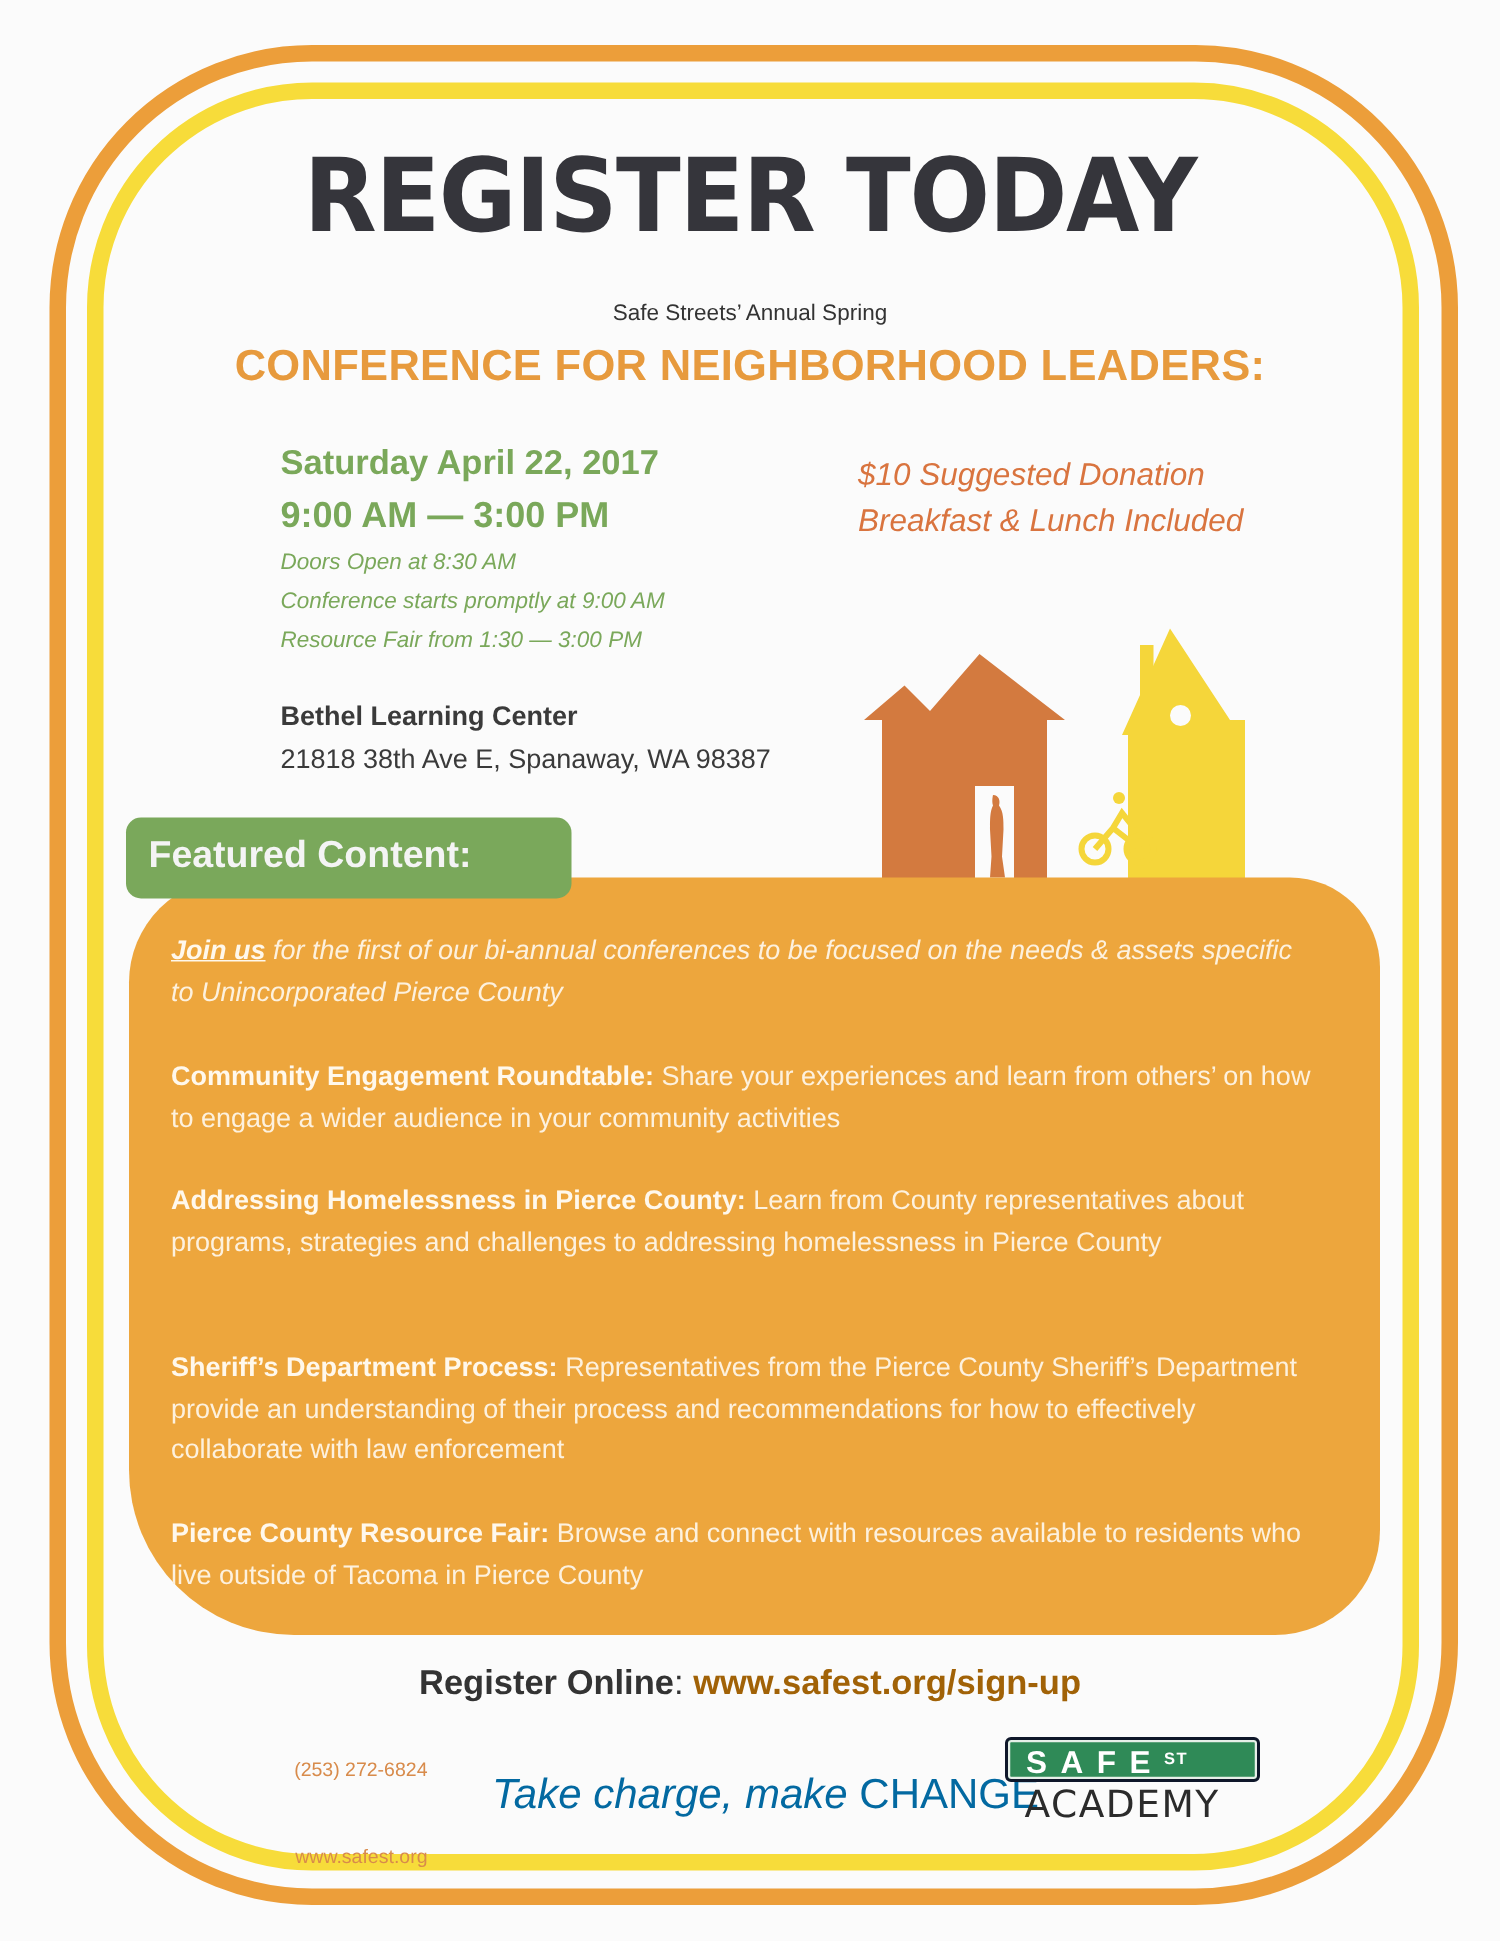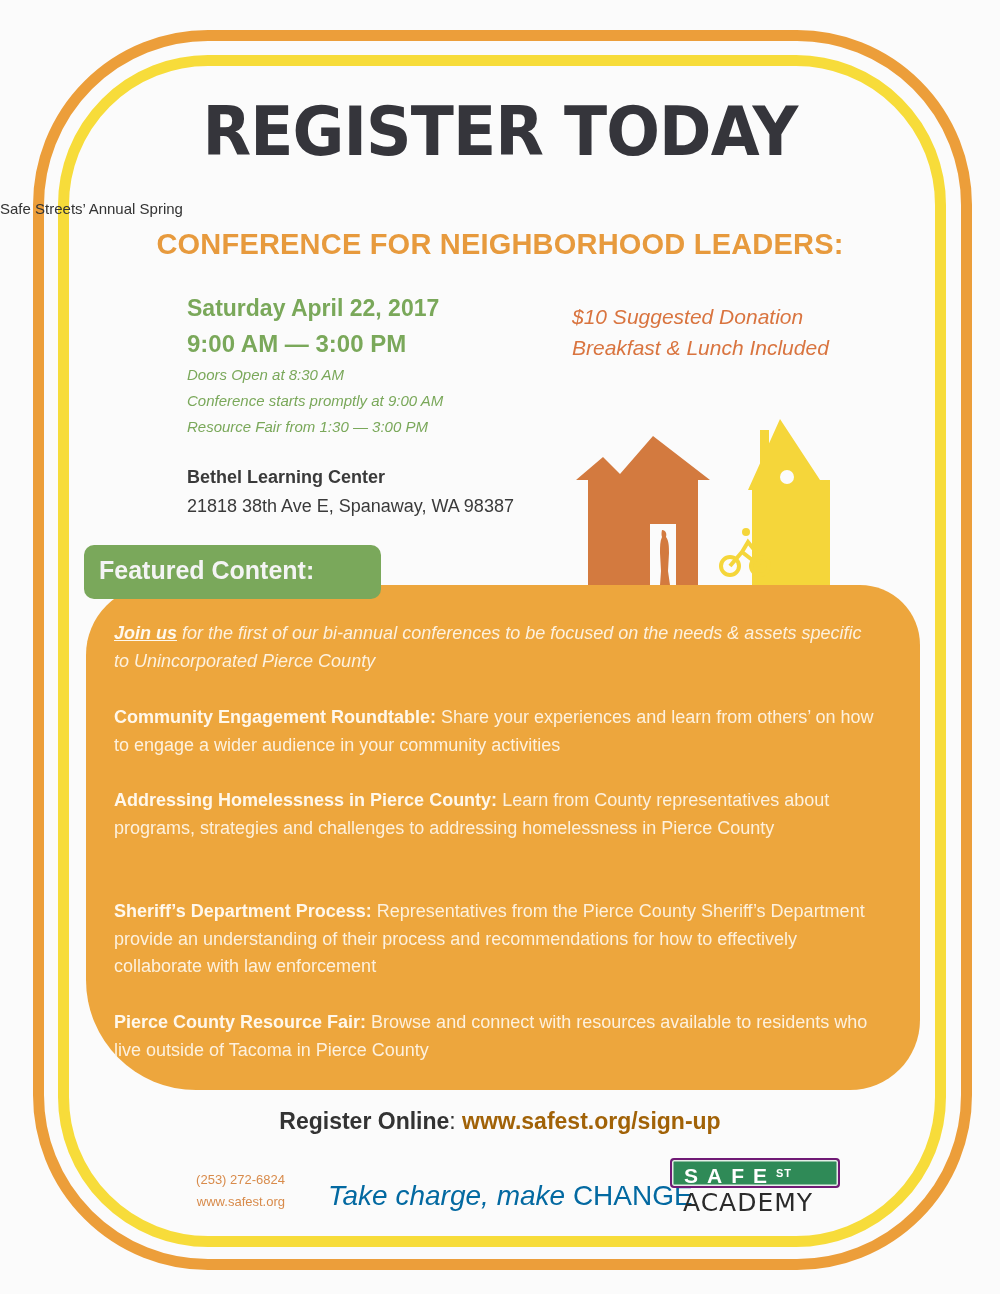--- a/index.html
+++ b/index.html
@@ -15,21 +15,21 @@
   .border-inner {
     position: absolute; left: 58px; top: 55px; width: 888px; height: 1192px;
     box-sizing: border-box; border: 11px solid #f7dc3a; border-radius: 150px;
   }
   .title {
     position: absolute; left: 0; width: 1000px; top: 92px; text-align: center;
     font-family: "DejaVu Sans", sans-serif; font-weight: bold;
     font-size: 68px; color: #35353b; letter-spacing: -1px; transform: scaleX(0.93);
   }
   .subtitle {
-    position: absolute; left: 0; width: 1000px; top: 200px; 
+    position: absolute; left: 0; width: 1000px; top: 200px; text-align: center;
     font-size: 15px; color: #333;
   }
   .conf-title {
     position: absolute; left: 0; width: 1000px; top: 228px; text-align: center;
     font-weight: bold; font-size: 29px; color: #e79a3d; letter-spacing: 0.2px;
   }
   .date, .time {
     position: absolute; left: 187px; font-weight: bold; color: #7aa85a;
   }
   .date { top: 295px; font-size: 23px; }
@@ -63,29 +63,29 @@
     position: absolute; left: 0; width: 1000px; top: 1108px; text-align: center;
     font-size: 23px; font-weight: bold; color: #333;
   }
   .register-line .url { color: #a16207; }
   .register-line .colon { font-weight: normal; }
   .phone, .web {
     position: absolute; left: 150px; width: 135px; text-align: right;
     font-size: 13px; color: #d88b4b;
   }
   .phone { top: 1172px; }
-  .web { top: 1194px; }
+  .web { top: 1230px; }
   .tagline {
     position: absolute; left: 328px; top: 1180px; font-size: 28px; color: #0369a1;
   }
   .tagline i { font-style: italic; }
   .sign {
     position: absolute; left: 670px; top: 1158px; width: 170px; height: 30px;
     background: #2f8a57; border-radius: 4px; box-sizing: border-box;
-    border: 2px solid #701a75; box-shadow: inset 0 0 0 1.5px #e6efe8;
+    border: 2px solid #0f172a; box-shadow: inset 0 0 0 1.5px #e6efe8;
     color: #fff; font-weight: bold; font-size: 21px; letter-spacing: 9px;
     text-align: left; padding: 0 0 0 12px; line-height: 26px;
   }
   .sign sup { font-size: 11px; letter-spacing: 1px; vertical-align: 6px; }
   .academy {
     position: absolute; left: 683px; top: 1188px; font-size: 25px; color: #2b2b2b;
     font-family: "DejaVu Sans", sans-serif; letter-spacing: 1px;
   }
 </style>
 </head>

